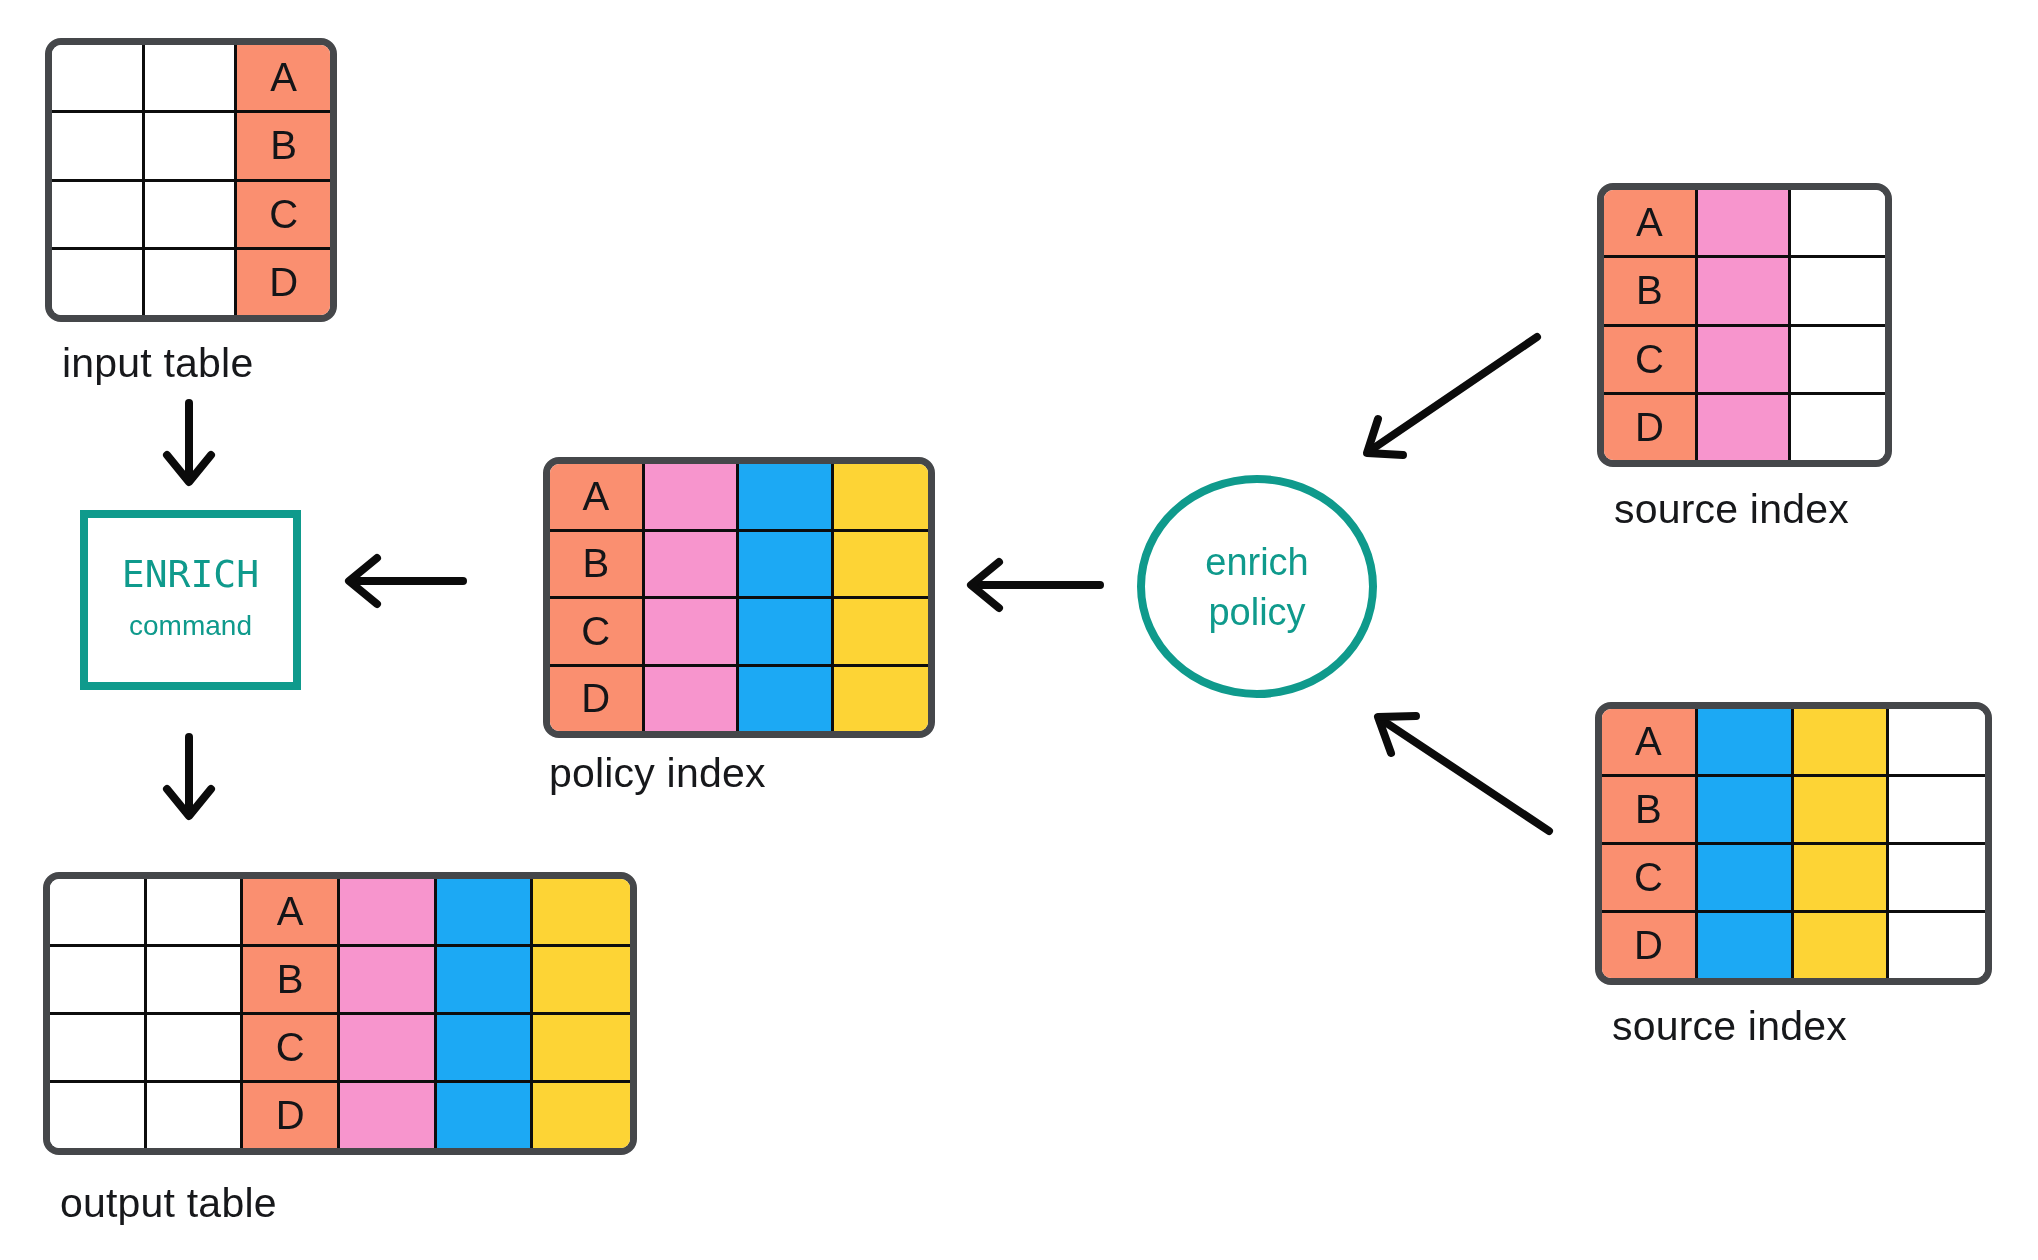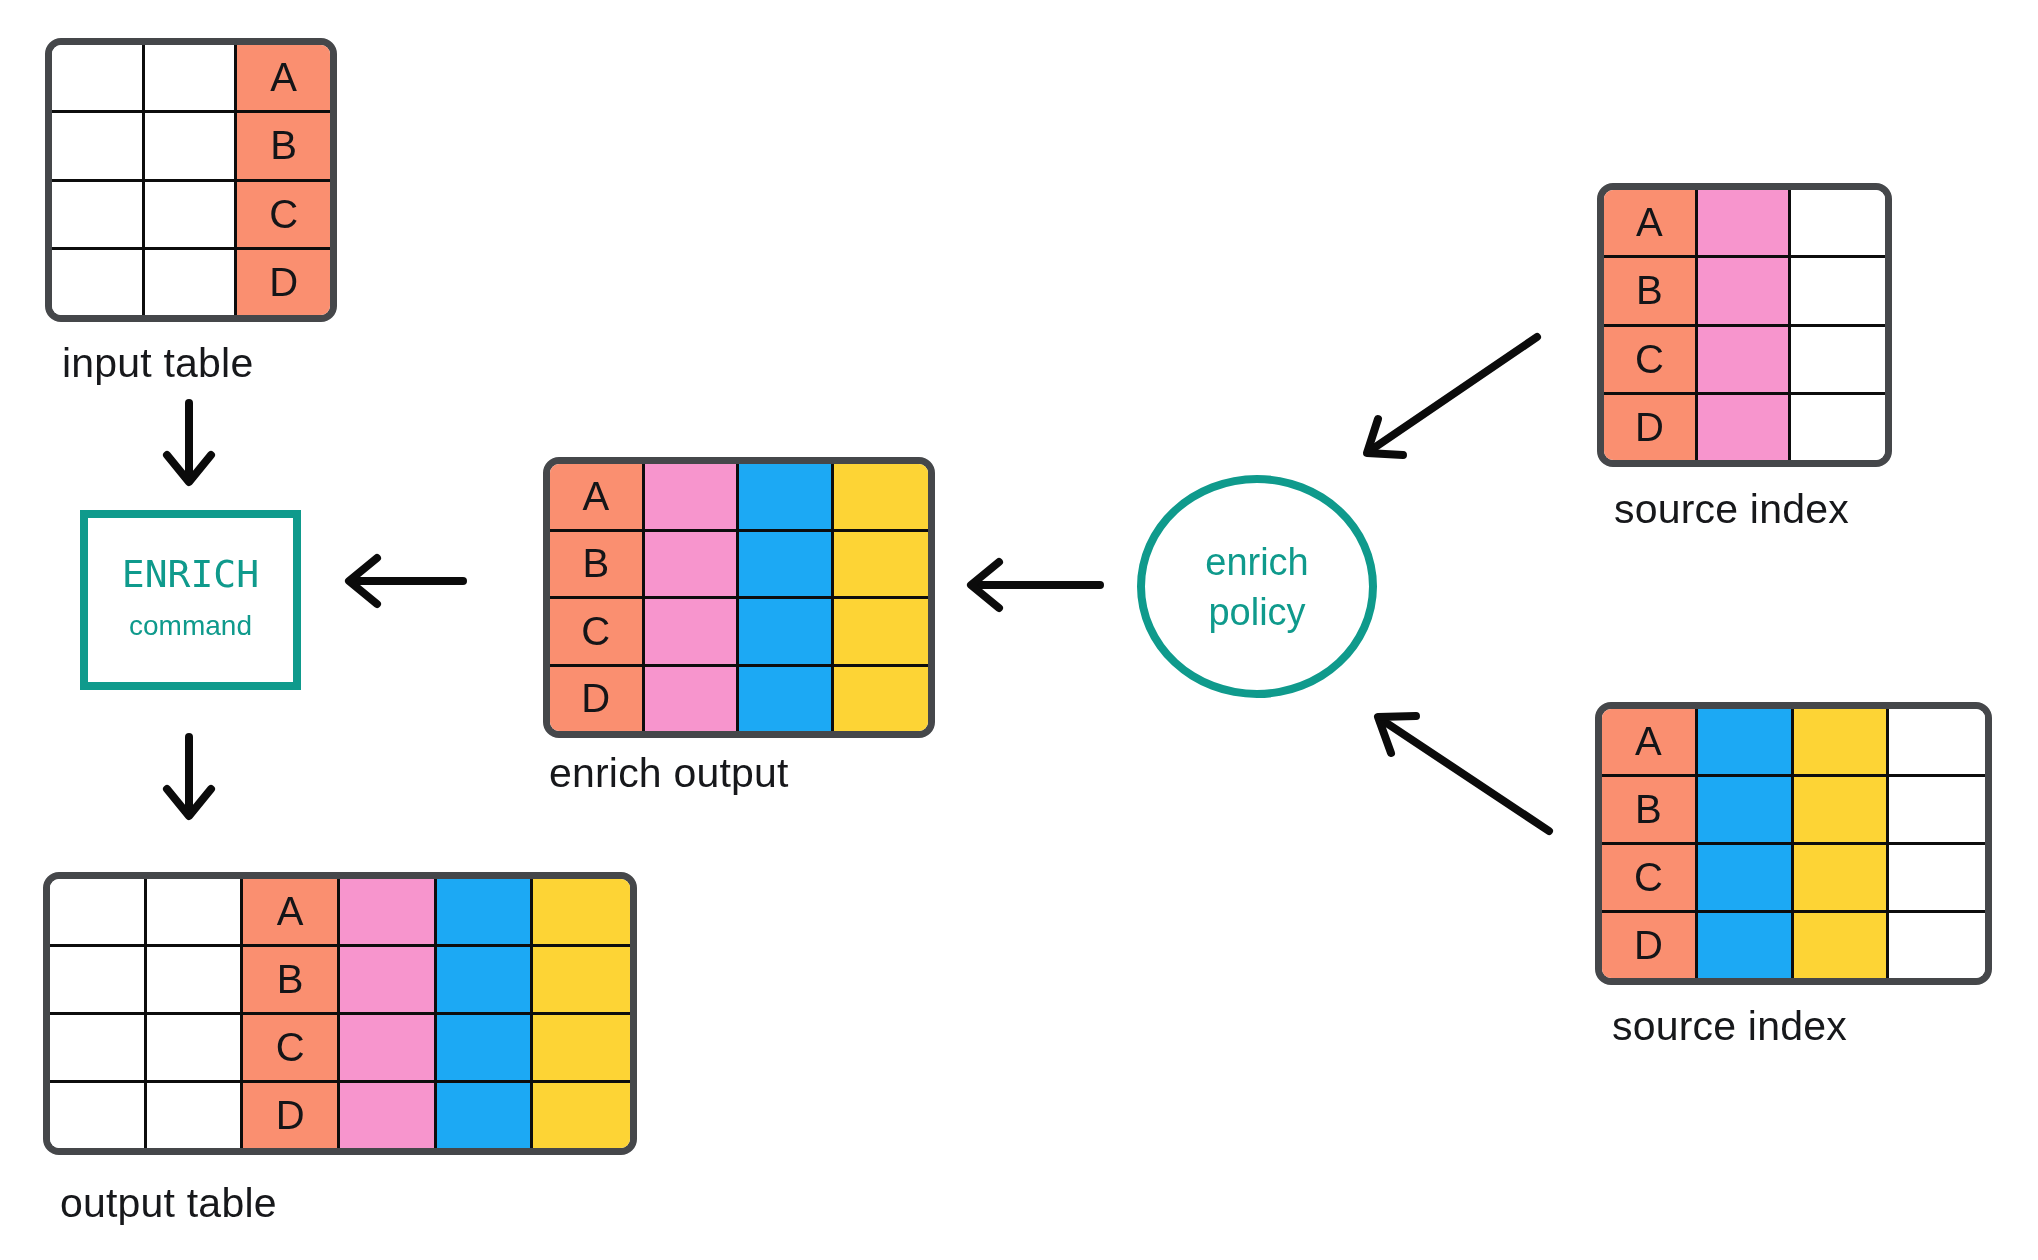--- a/index.html
+++ b/index.html
@@ -116,21 +116,21 @@
       <div class="cell yellow last-col"></div>
       <div class="cell key">C</div>
       <div class="cell pink"></div>
       <div class="cell blue"></div>
       <div class="cell yellow last-col"></div>
       <div class="cell key last-row">D</div>
       <div class="cell pink last-row"></div>
       <div class="cell blue last-row"></div>
       <div class="cell yellow last-col last-row"></div>
     </div>
-  <div class="tbl-label" style="left:549px;top:750px;">enrich output</div>
+  <div class="tbl-label" style="left:549px;top:750px;">policy index</div>
 
   <div class="tbl" style="left: 1597px; top: 183px; width: 295px; height: 284px; grid-template-columns: repeat(3, 1fr);">
       <div class="cell key">A</div>
       <div class="cell pink"></div>
       <div class="cell white last-col"></div>
       <div class="cell key">B</div>
       <div class="cell pink"></div>
       <div class="cell white last-col"></div>
       <div class="cell key">C</div>
       <div class="cell pink"></div>

